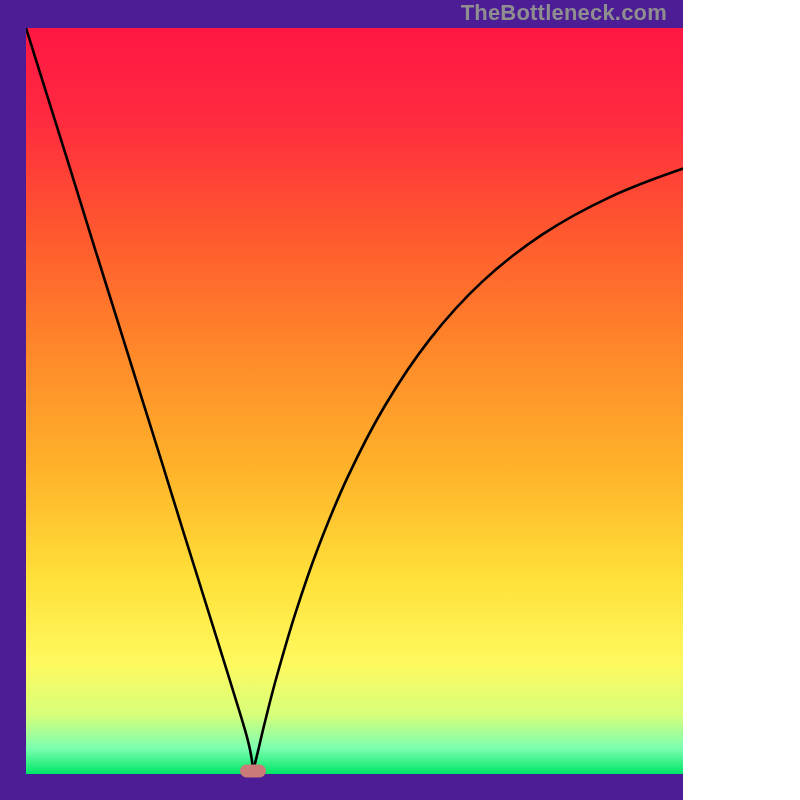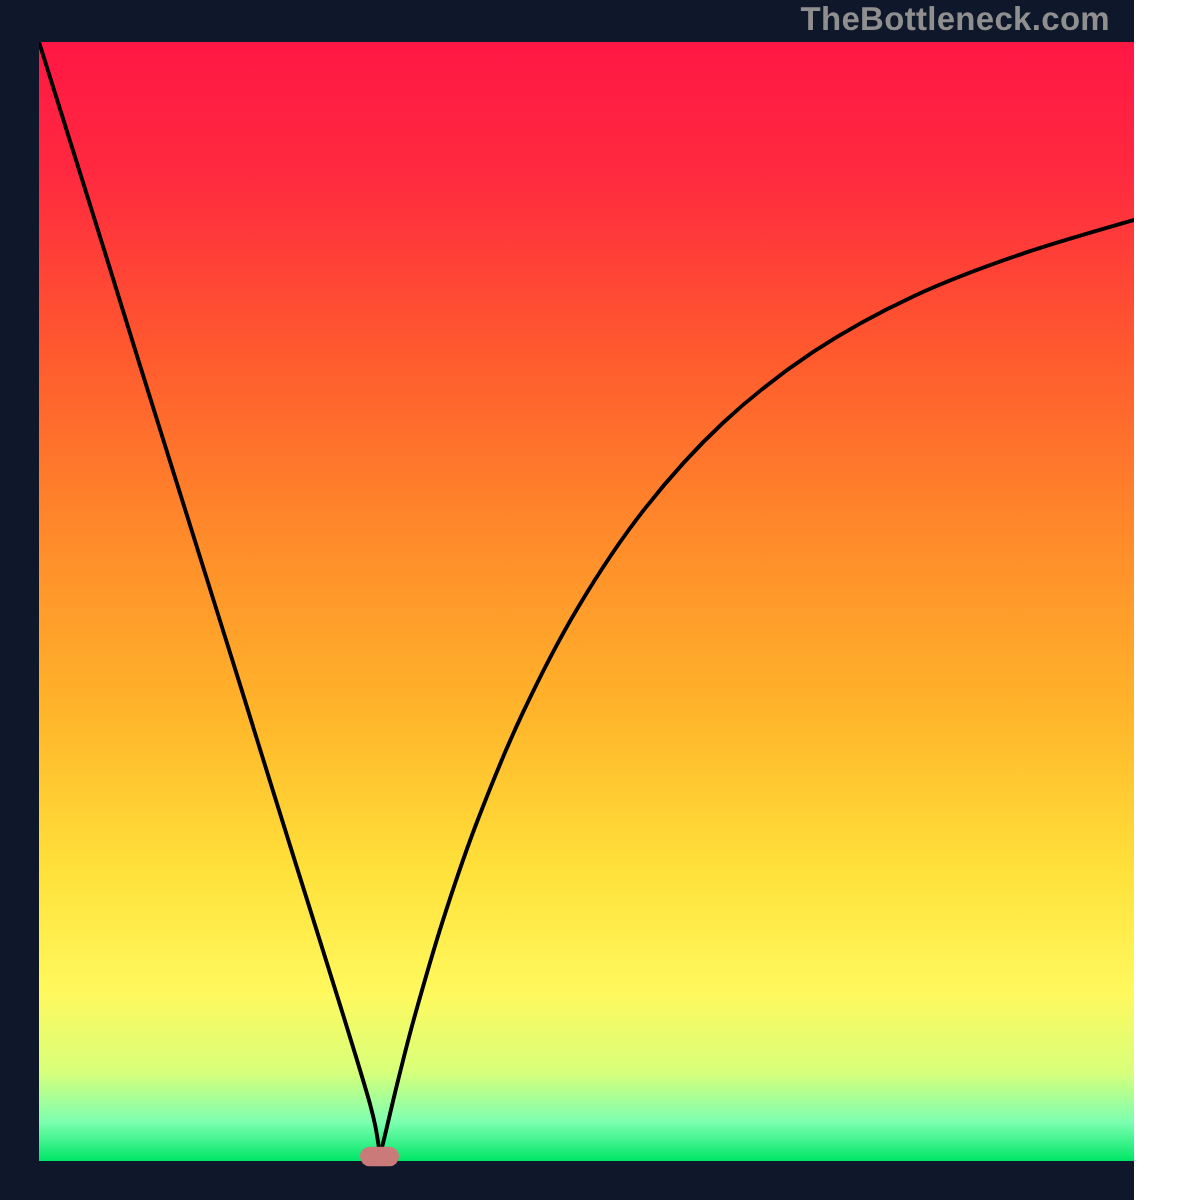--- a/index.html
+++ b/index.html
@@ -2,23 +2,23 @@
 <html><head>
 <meta charset="utf-8">
 <style>
   body {
     margin: 0;
     padding: 0;
     background: #fff;
   }
   .stage {
     position: relative;
-    width: 756px;
+    width: 683px;
     height: 800px;
-    background: #0f172a;
+    background: #4c1d95;
     overflow: hidden;
   }
   .plot {
     position: absolute;
     box-sizing: border-box;
   }
   .watermark {
     position: absolute;
     top: 0;
     right: 16px;

